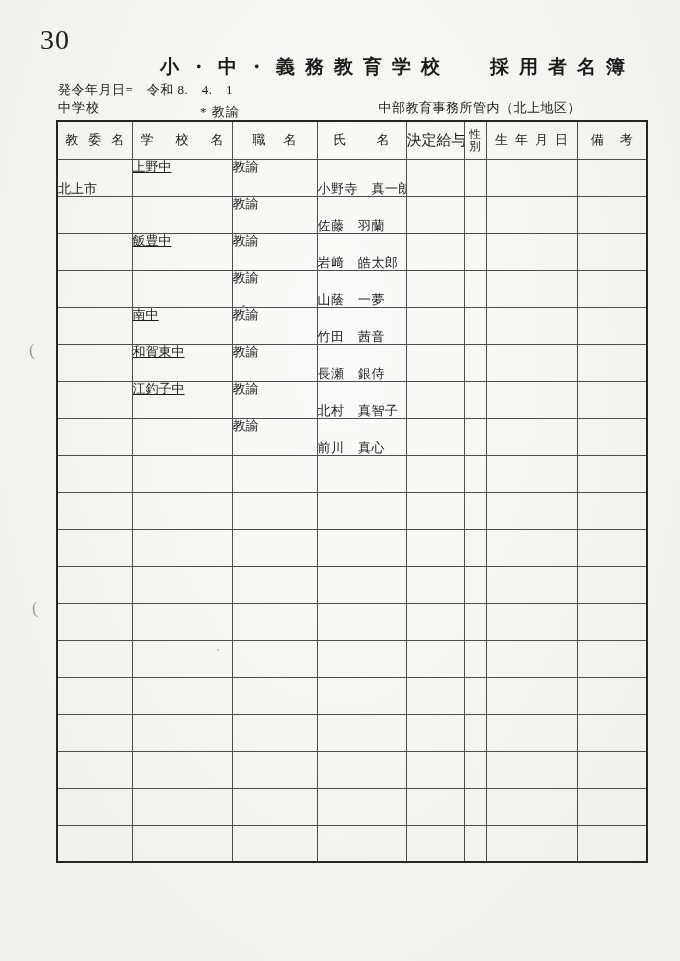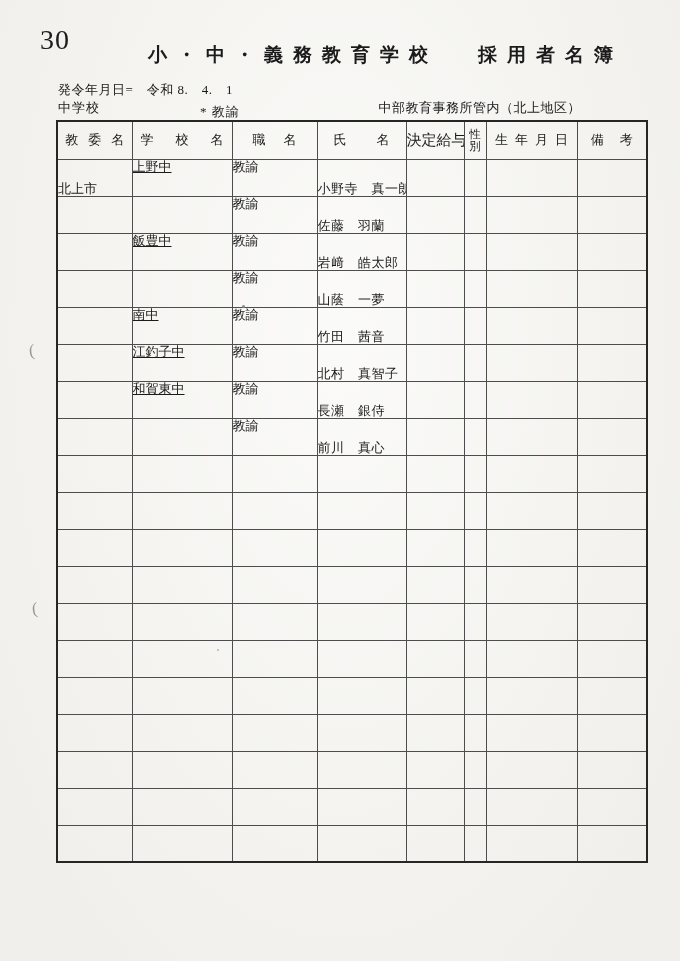--- a/index.html
+++ b/index.html
@@ -13,21 +13,21 @@
     position:relative;width:680px;height:961px;overflow:hidden;
     background:
       radial-gradient(ellipse at 50% 35%, rgba(255,255,255,0.55), rgba(0,0,0,0.025) 85%),
       #f6f5f1;
   }
   .page-number{
     position:absolute;left:40px;top:24px;
     font-size:28px;font-weight:400;letter-spacing:1px;
   }
   .doc-title{
-    position:absolute;left:148px;top:42px;margin:0;
+    position:absolute;left:148px;top:42px;margin:12px;
     font-size:19px;font-weight:600;white-space:nowrap;
   }
   .title-part1{letter-spacing:10px;}
   .title-part2{letter-spacing:10px;margin-left:40px;}
   .meta-issue{
     position:absolute;left:58px;top:81px;
     font-size:13px;letter-spacing:0.5px;white-space:pre;
   }
   .meta-row{position:absolute;left:0;top:99px;width:611px;height:17px;}
   .meta-level{position:absolute;left:58px;top:0;font-size:13px;letter-spacing:1px;}
@@ -170,33 +170,33 @@
           <td class="col-school">南中</td>
           <td class="col-role">教諭</td>
           <td class="col-name">竹田　茜音</td>
           <td class="col-salary"></td>
           <td class="col-sex"></td>
           <td class="col-birthdate"></td>
           <td class="col-note"></td>
         </tr>
         <tr>
           <td class="col-committee"></td>
+          <td class="col-school">和賀東中</td>
+          <td class="col-role">教諭</td>
+          <td class="col-name">長瀬　銀侍</td>
+          <td class="col-salary"></td>
+          <td class="col-sex"></td>
+          <td class="col-birthdate"></td>
+          <td class="col-note"></td>
+        </tr>
+        <tr>
+          <td class="col-committee"></td>
           <td class="col-school">江釣子中</td>
           <td class="col-role">教諭</td>
           <td class="col-name">北村　真智子</td>
-          <td class="col-salary"></td>
-          <td class="col-sex"></td>
-          <td class="col-birthdate"></td>
-          <td class="col-note"></td>
-        </tr>
-        <tr>
-          <td class="col-committee"></td>
-          <td class="col-school">和賀東中</td>
-          <td class="col-role">教諭</td>
-          <td class="col-name">長瀬　銀侍</td>
           <td class="col-salary"></td>
           <td class="col-sex"></td>
           <td class="col-birthdate"></td>
           <td class="col-note"></td>
         </tr>
         <tr>
           <td class="col-committee"></td>
           <td class="col-school"></td>
           <td class="col-role">教諭</td>
           <td class="col-name">前川　真心</td>

